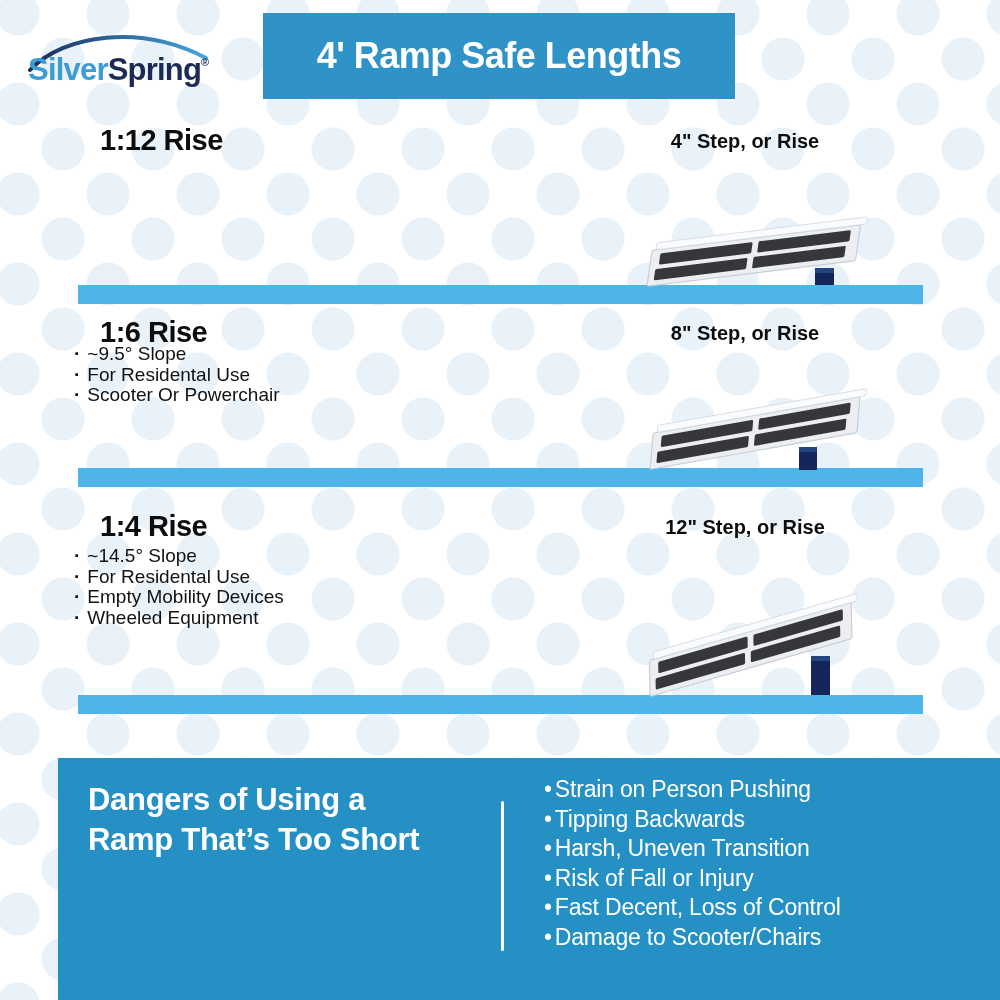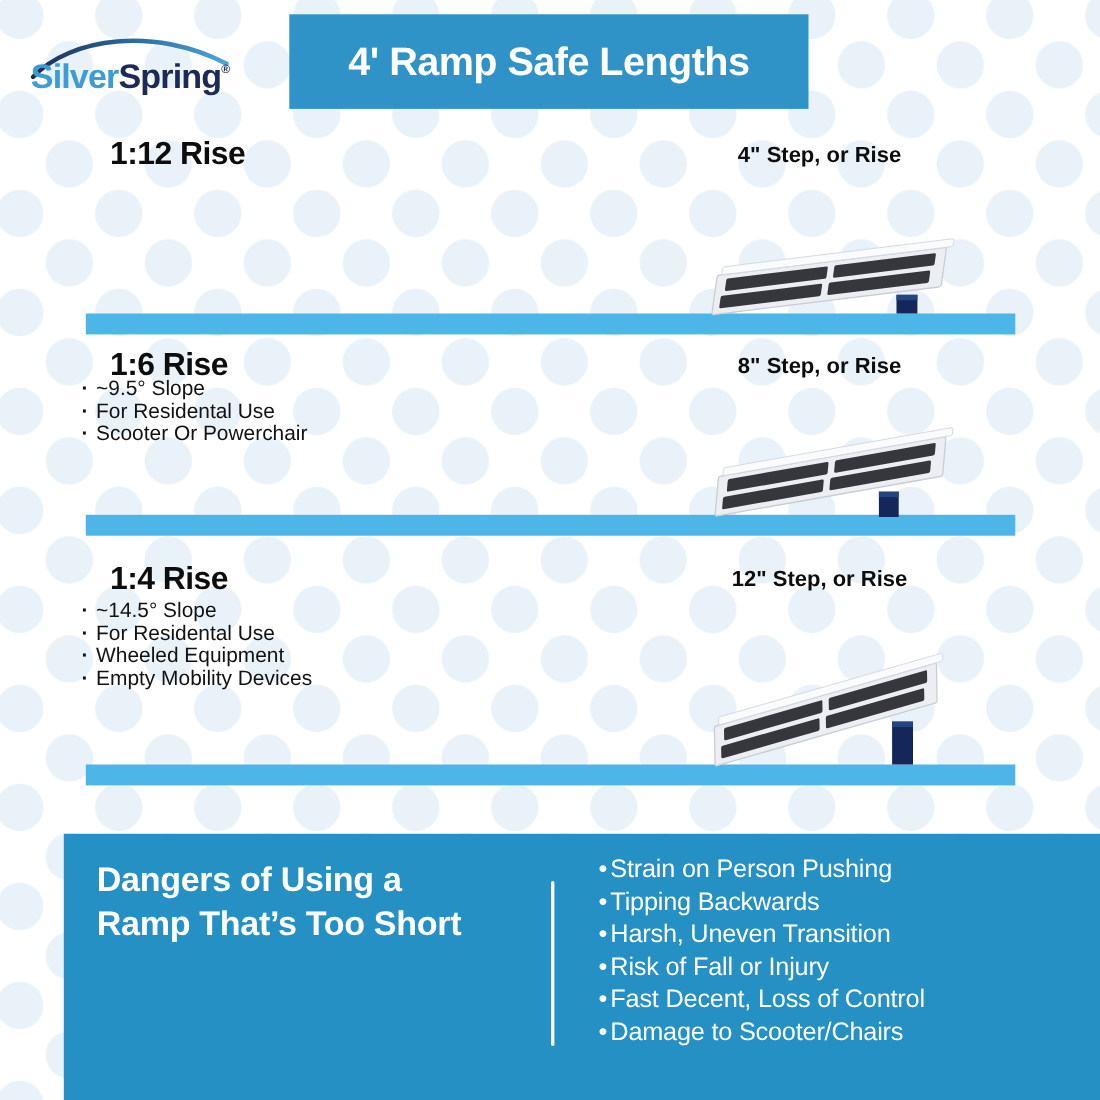--- a/index.html
+++ b/index.html
@@ -91,22 +91,22 @@
     <li>For Residental Use</li>
     <li>Scooter Or Powerchair</li>
   </ul>
   <div class="step-label" style="top:322px">8" Step, or Rise</div>
   <div class="bar" id="bar-2"></div>
 
   <h2 class="s-heading" style="top:510px">1:4 Rise</h2>
   <ul class="s-list" style="top:546px">
     <li>~14.5° Slope</li>
     <li>For Residental Use</li>
+    <li>Empty Mobility Devices</li>
     <li>Wheeled Equipment</li>
-    <li>Empty Mobility Devices</li>
   </ul>
   <div class="step-label" style="top:516px">12" Step, or Rise</div>
   <div class="bar" id="bar-3"></div>
 
   <svg class="ramps" width="1000" height="1000" viewBox="0 0 1000 1000">
     <defs>
       <g id="deck">
         <g transform="skewX(-15)">
           <rect x="-2" y="-35" width="210" height="35" rx="2" fill="#eceef2" stroke="#c7ccd6" stroke-width="1.2"></rect>
           <rect x="2" y="-42" width="212" height="7" rx="2" fill="#fafbfd" stroke="#d3d7e0" stroke-width="0.8"></rect>

